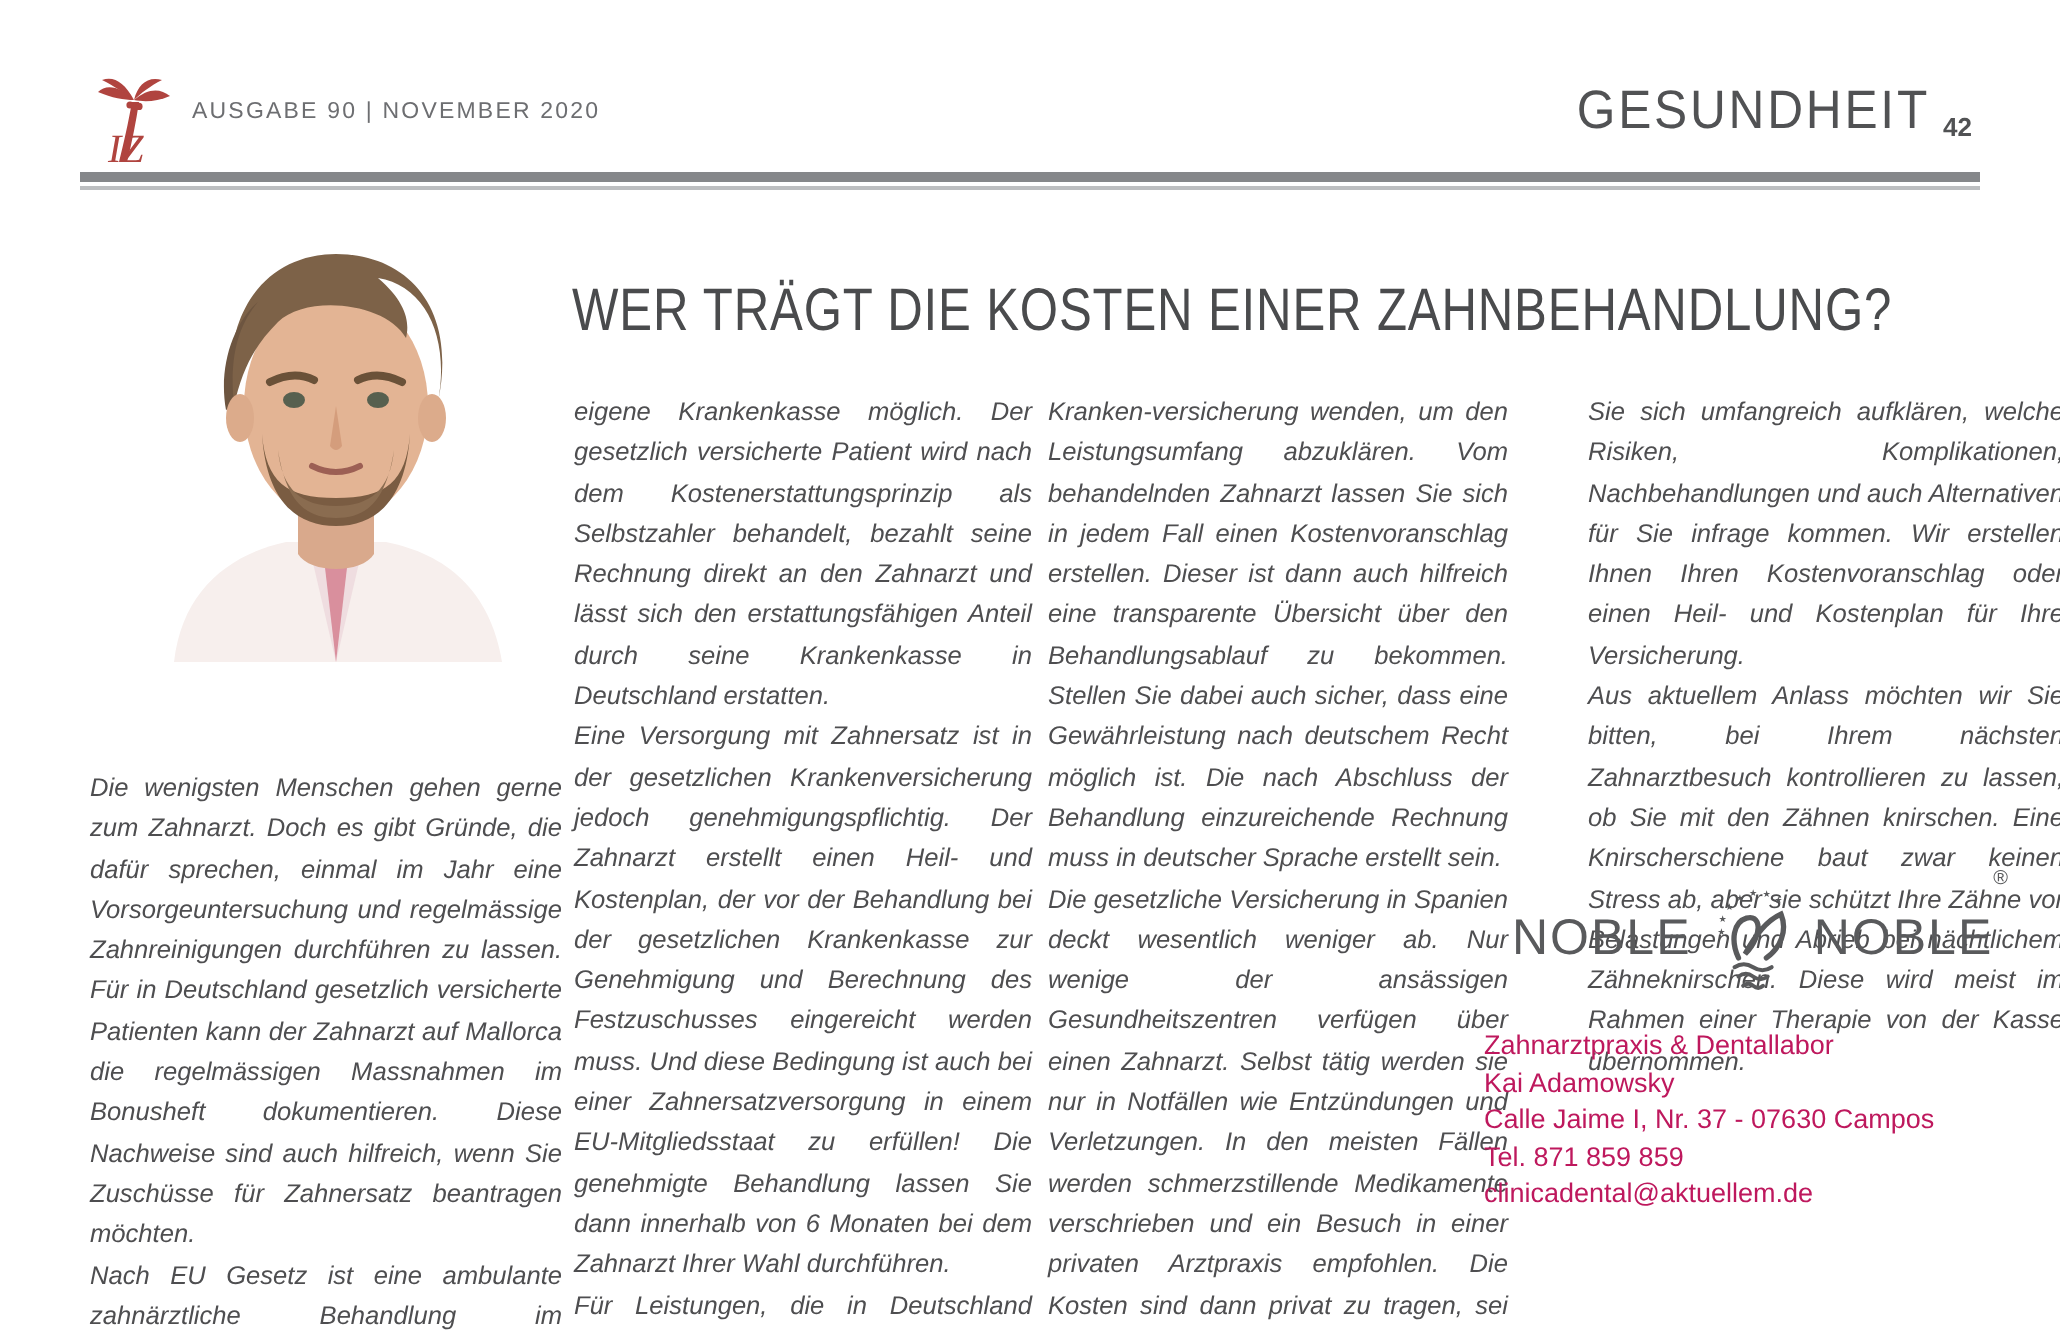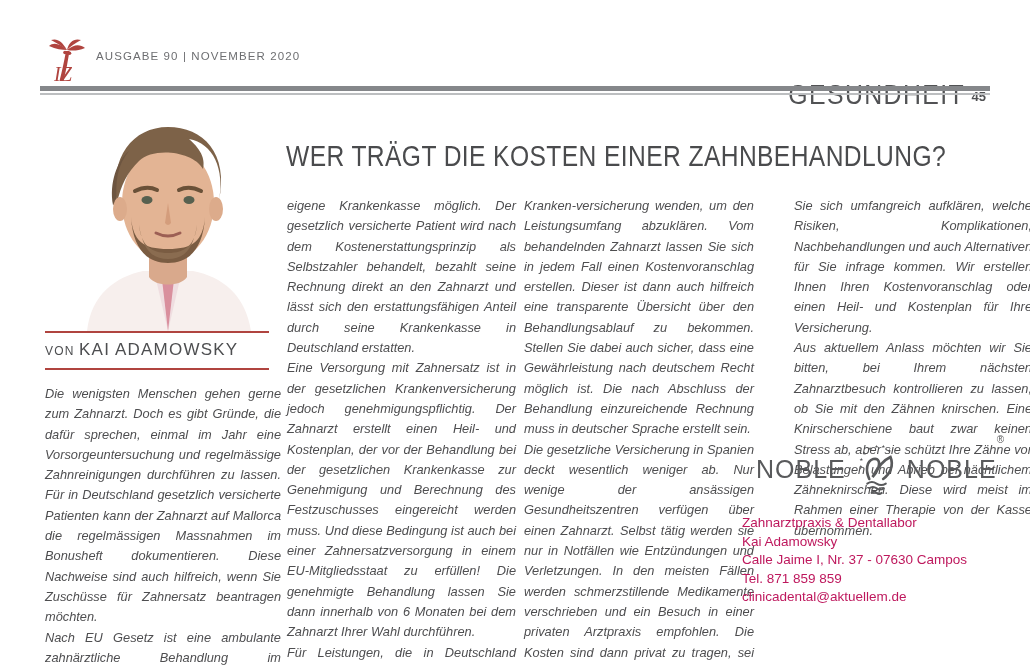--- a/index.html
+++ b/index.html
@@ -10,21 +10,21 @@
     font-family:"Liberation Sans", sans-serif; color:#4e4e50;
   }
   
   .masthead-logo { position:absolute; left:48px; top:38px; width:38px; height:46px; }
   .issue-line {
     position:absolute; left:96px; top:50px;
     font-size:11.5px; letter-spacing:1.1px; color:#6d6e71;
   }
   .section-head {
     position:absolute; right:44px; top:40px;
-    display:flex; align-items:center;margin-top:40px;
+    display:flex; align-items:flex-end;
   }
   .section-title {
     font-size:27px; font-weight:300; letter-spacing:1.5px; color:#515254;
     transform:scaleX(.92); transform-origin:right;
   }
   .page-number { font-size:13px; font-weight:bold; color:#515254; margin-left:7px; margin-top:2px; }
   .rule-wrap { position:absolute; left:40px; top:86px; width:950px; }
   .rule-dark { height:5px; background:#85878a; }
   .rule-light { height:2px; background:#bcbec0; margin-top:2px; }
 
@@ -86,21 +86,21 @@
         <circle cx="17" cy="14.5" r="1.8"></circle>
           <circle cx="21.5" cy="15.2" r="1.8"></circle>
       </g>
       <text x="6" y="43" font-family="Liberation Serif, serif" font-style="italic" font-size="20" fill="#b0443f">IZ</text>
     </svg>
   </div>
   <div class="issue-line">AUSGABE 90 | NOVEMBER 2020</div>
 
   <div class="section-head">
     <span class="section-title">GESUNDHEIT</span>
-    <span class="page-number">45</span>
+    <span class="page-number">42</span>
   </div>
 
   <div class="rule-wrap">
     <div class="rule-dark"></div>
     <div class="rule-light"></div>
   </div>
 
   <h1 class="article-title">WER TRÄGT DIE KOSTEN EINER ZAHNBEHANDLUNG?</h1>
 
   <div class="portrait">
@@ -128,28 +128,20 @@
 
       <path d="M111 104 L108 124 Q111 128 114 124 Z" fill="#d49d7c"></path>
 
       <path d="M74 118 C76 150 90 164 111 164 C132 164 146 150 148 118 C146 142 136 150 111 150 C86 150 76 142 74 118 Z" fill="#7a5c42"></path>
       <path d="M82 126 C86 152 96 160 111 160 C126 160 136 152 140 126 C138 146 128 154 111 154 C94 154 84 146 82 126 Z" fill="#8a6c50"></path>
 
       <path d="M99 134 Q111 140 123 134" stroke="#9c5f54" stroke-width="3" fill="none" stroke-linecap="round"></path>
     </svg>
   </div>
 
-  <div class="byline">
-    <div class="byline-rule"></div>
-    <div class="byline-text">
-      <span class="byline-prefix">VON</span>
-      <span class="byline-name">KAI ADAMOWSKY</span>
-    </div>
-    <div class="byline-rule"></div>
-  </div>
 
   <div class="col col-1">
     <p>Die wenigsten Menschen gehen gerne zum Zahnarzt. Doch es gibt Gründe, die dafür sprechen, einmal im Jahr eine Vorsorgeuntersuchung und regelmässige Zahnreinigungen durchführen zu lassen. Für in Deutschland gesetzlich versicherte Patienten kann der Zahnarzt auf Mallorca die regelmässigen Massnahmen im Bonusheft dokumentieren. Diese Nachweise sind auch hilfreich, wenn Sie Zuschüsse für Zahnersatz beantragen möchten.</p>
     <p>Nach EU Gesetz ist eine ambulante zahnärztliche Behandlung im europäischen Ausland jederzeit ohne vorherige Genehmigung durch die</p>
   </div>
 
   <div class="col col-2">
     <p>eigene Krankenkasse möglich. Der gesetzlich versicherte Patient wird nach dem Kostenerstattungsprinzip als Selbstzahler behandelt, bezahlt seine Rechnung direkt an den Zahnarzt und lässt sich den erstattungsfähigen Anteil durch seine Krankenkasse in Deutschland erstatten.</p>
     <p>Eine Versorgung mit Zahnersatz ist in der gesetzlichen Krankenversicherung jedoch genehmigungspflichtig. Der Zahnarzt erstellt einen Heil- und Kostenplan, der vor der Behandlung bei der gesetzlichen Krankenkasse zur Genehmigung und Berechnung des Festzuschusses eingereicht werden muss. Und diese Bedingung ist auch bei einer Zahnersatzversorgung in einem EU-Mitgliedsstaat zu erfüllen! Die genehmigte Behandlung lassen Sie dann innerhalb von 6 Monaten bei dem Zahnarzt Ihrer Wahl durchführen.</p>
     <p>Für Leistungen, die in Deutschland möglicherweise überhaupt nicht ersetzt werden (z.B. Implantatleistungen), scheidet eine Kostenerstattung durch die gesetzliche Krankenkasse evtl. sogar ganz aus. Das sollten Sie immer im Vorfeld besprechen. Privatversicherte sollten sich vor Behandlungsbeginn direkt an ihre</p>

